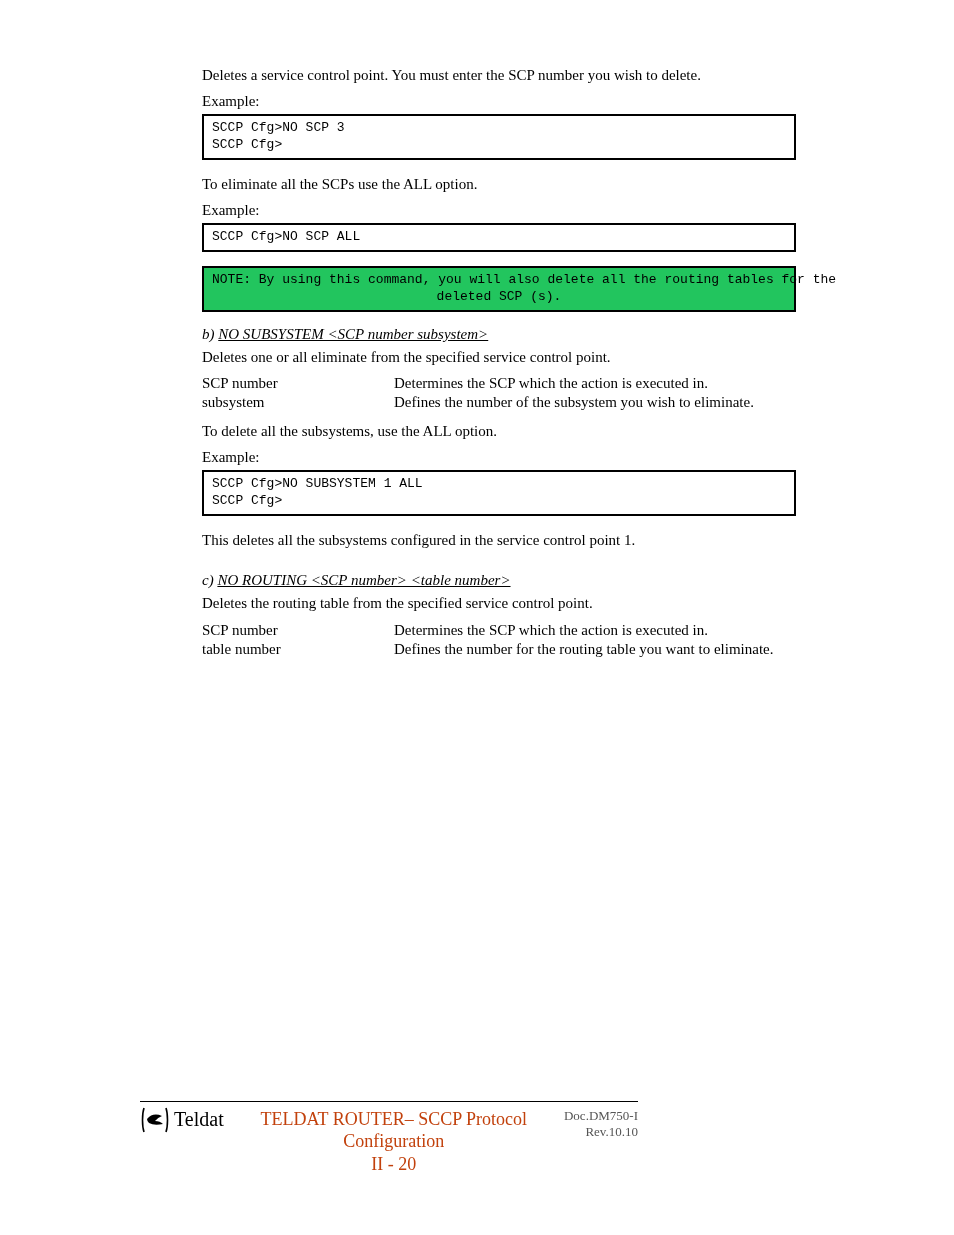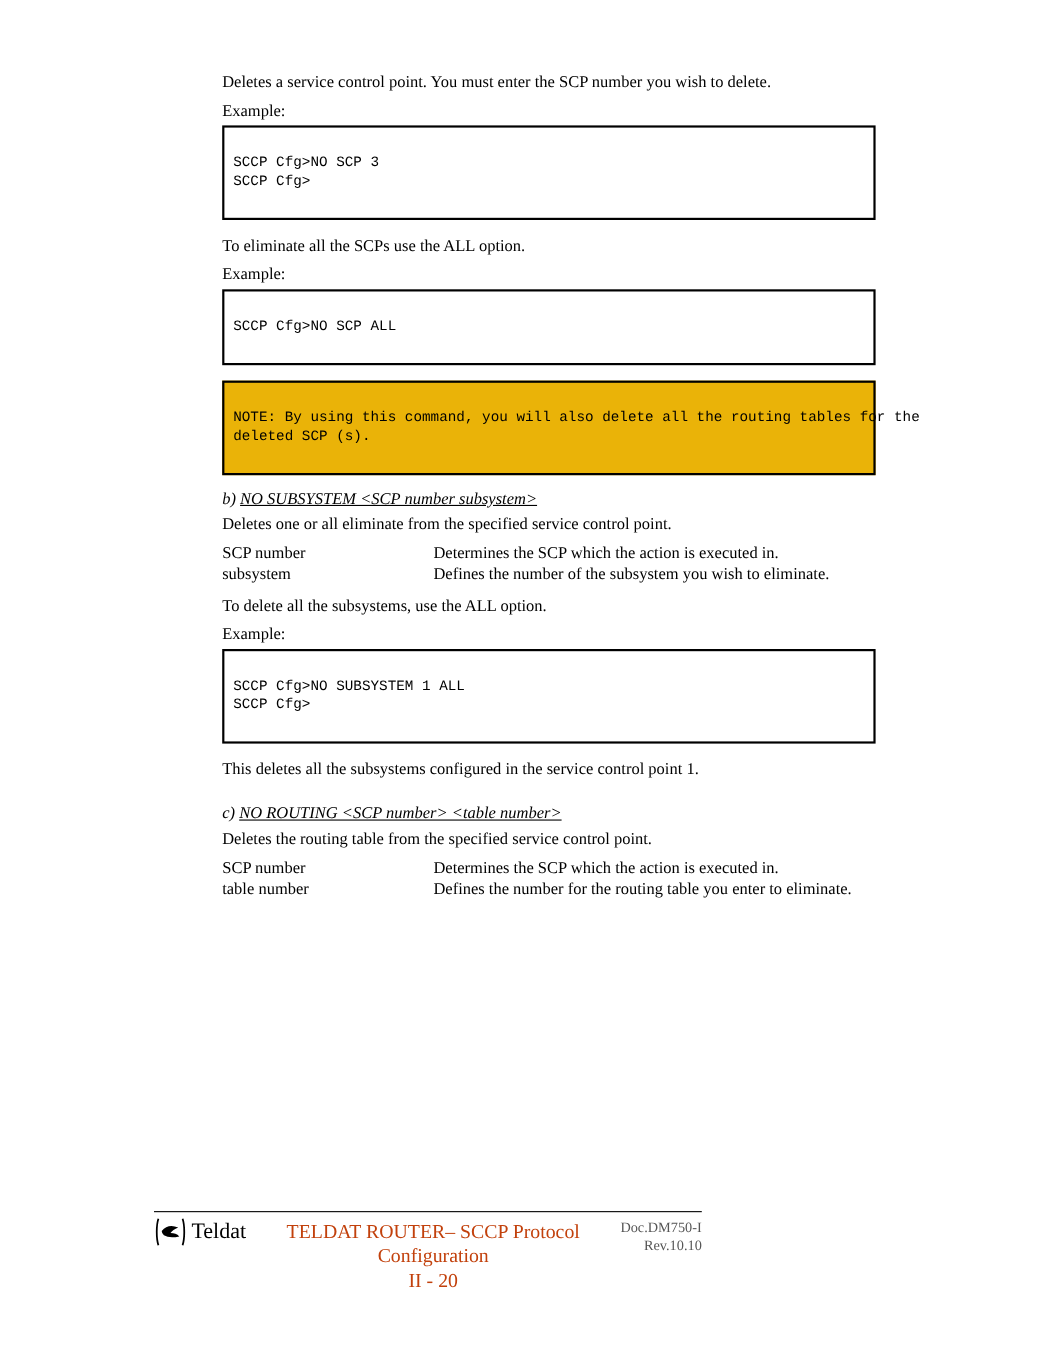--- a/index.html
+++ b/index.html
@@ -26,29 +26,30 @@
     font-size: 15px;
     line-height: 1.35;
     margin: 0 0 8px 0;
   }
   .example-label {
     font-size: 15px;
     margin: 0 0 4px 0;
   }
   .code-box {
     border: 2px solid #000;
-    padding: 24px 8px;
+    padding: 4px 8px;
     font-family: "Courier New", Courier, monospace;
     font-size: 13px;
     line-height: 1.3;
     white-space: pre;
     margin-bottom: 14px;
   }
   .code-box.shaded {
-    background: #eab308;
+    background: #22c55e;
+    text-align: center;
   }
   .subhead {
     font-size: 15px;
     margin: 6px 0 4px 0;
   }
   .subhead-letter {
     font-style: italic;
   }
   .subhead-title {
     font-style: italic;
@@ -159,21 +160,21 @@
       <span class="subhead-title"> NO ROUTING &lt;SCP number&gt; &lt;table number&gt;</span>
     </p>
     <p class="para">Deletes the routing table from the specified service control point.</p>
 
     <div class="dl-row">
       <div class="dl-term">SCP number</div>
       <div class="dl-def">Determines the SCP which the action is executed in.</div>
     </div>
     <div class="dl-row">
       <div class="dl-term">table number</div>
-      <div class="dl-def">Defines the number for the routing table you enter to eliminate.</div>
+      <div class="dl-def">Defines the number for the routing table you want to eliminate.</div>
     </div>
   </div>
 
   <div class="footer">
     <hr class="footer-rule">
     <div class="footer-row">
       <div class="footer-left">
         <svg class="logo-svg" width="30" height="28" viewBox="0 0 30 28">
           <path d="M4 2 C 2 8, 2 20, 4 26" stroke="#000" stroke-width="1.6" fill="none"></path>
           <path d="M26 2 C 28 8, 28 20, 26 26" stroke="#000" stroke-width="1.6" fill="none"></path>

